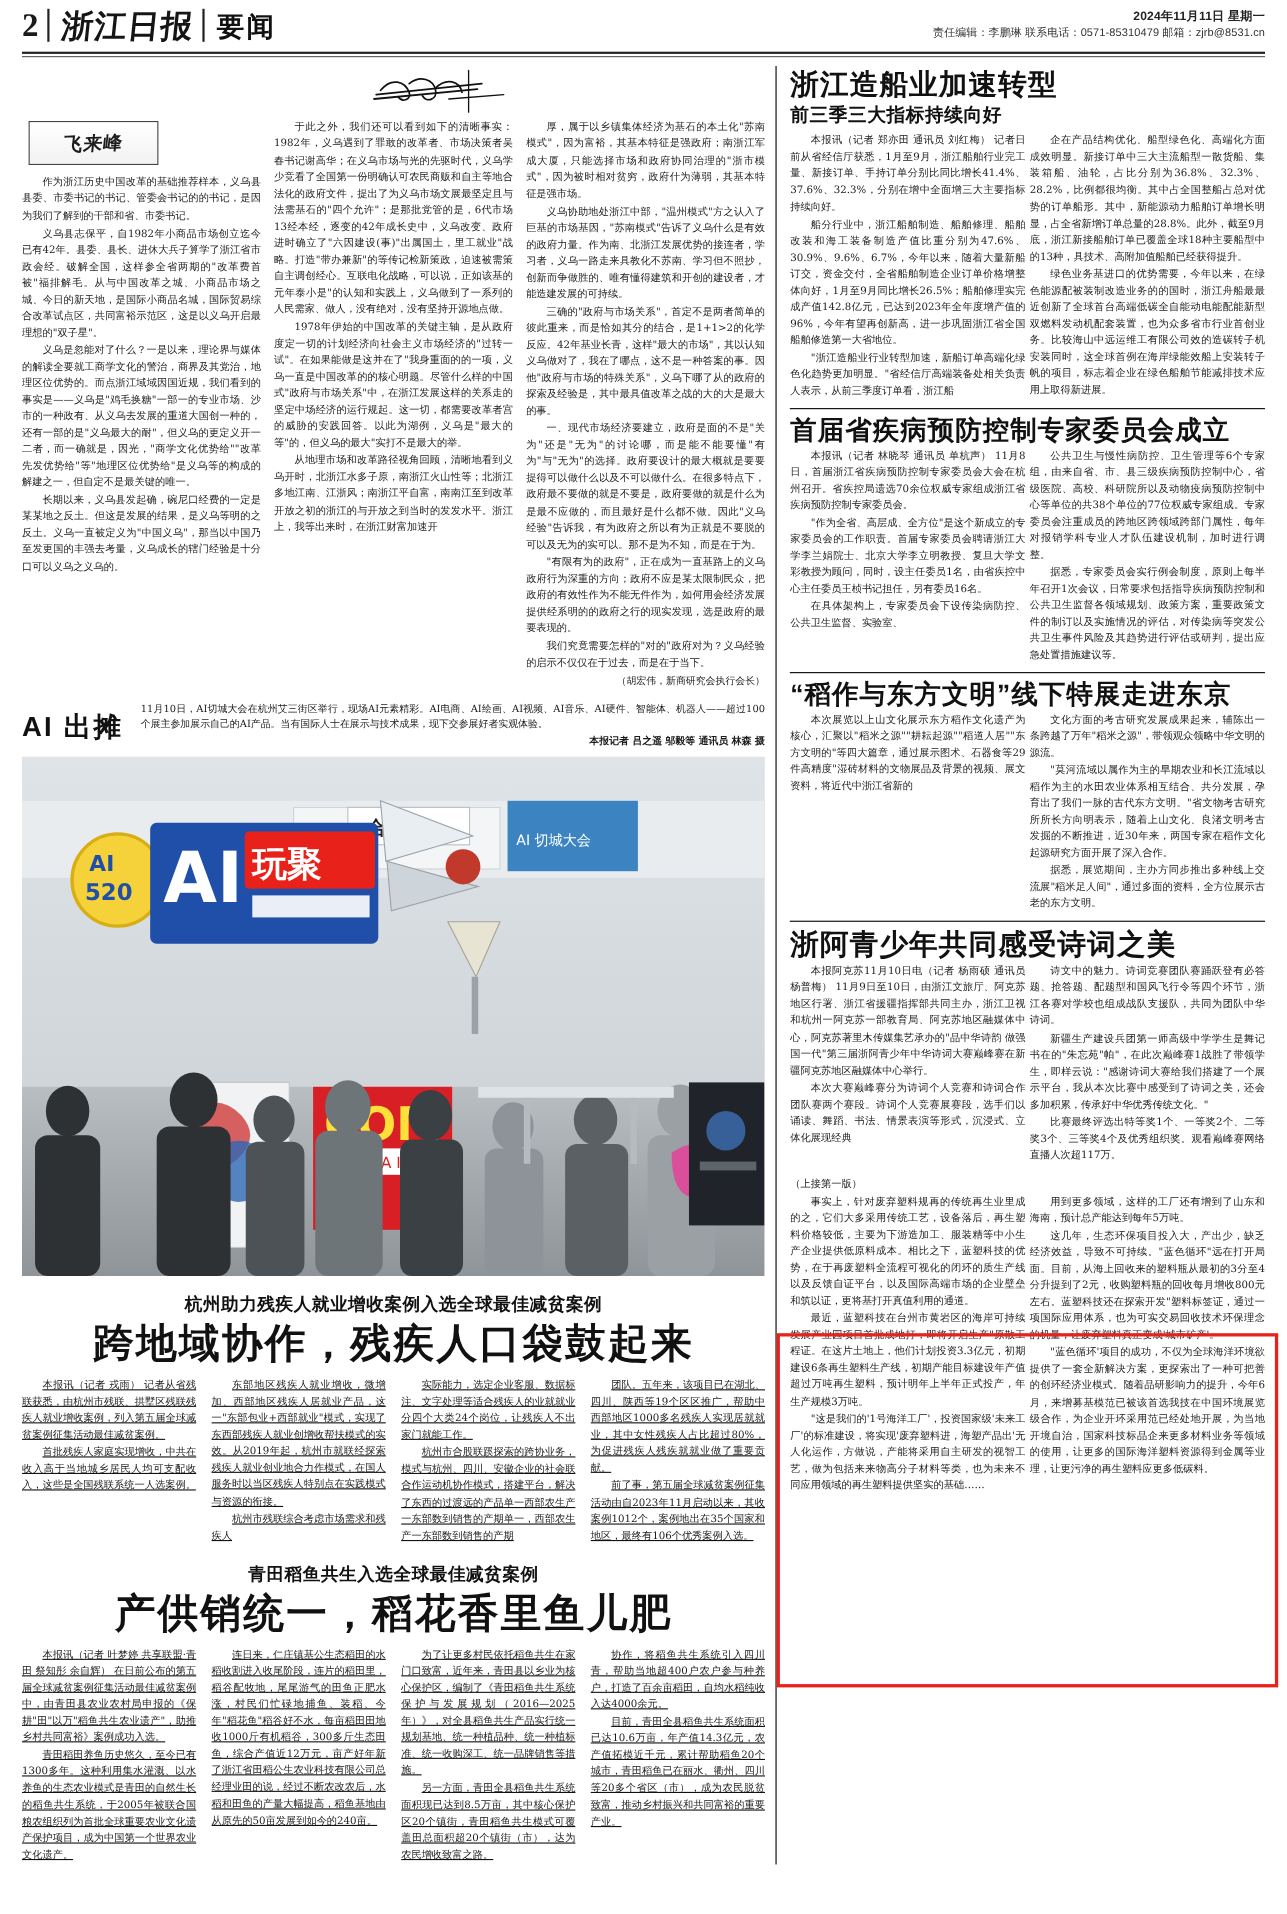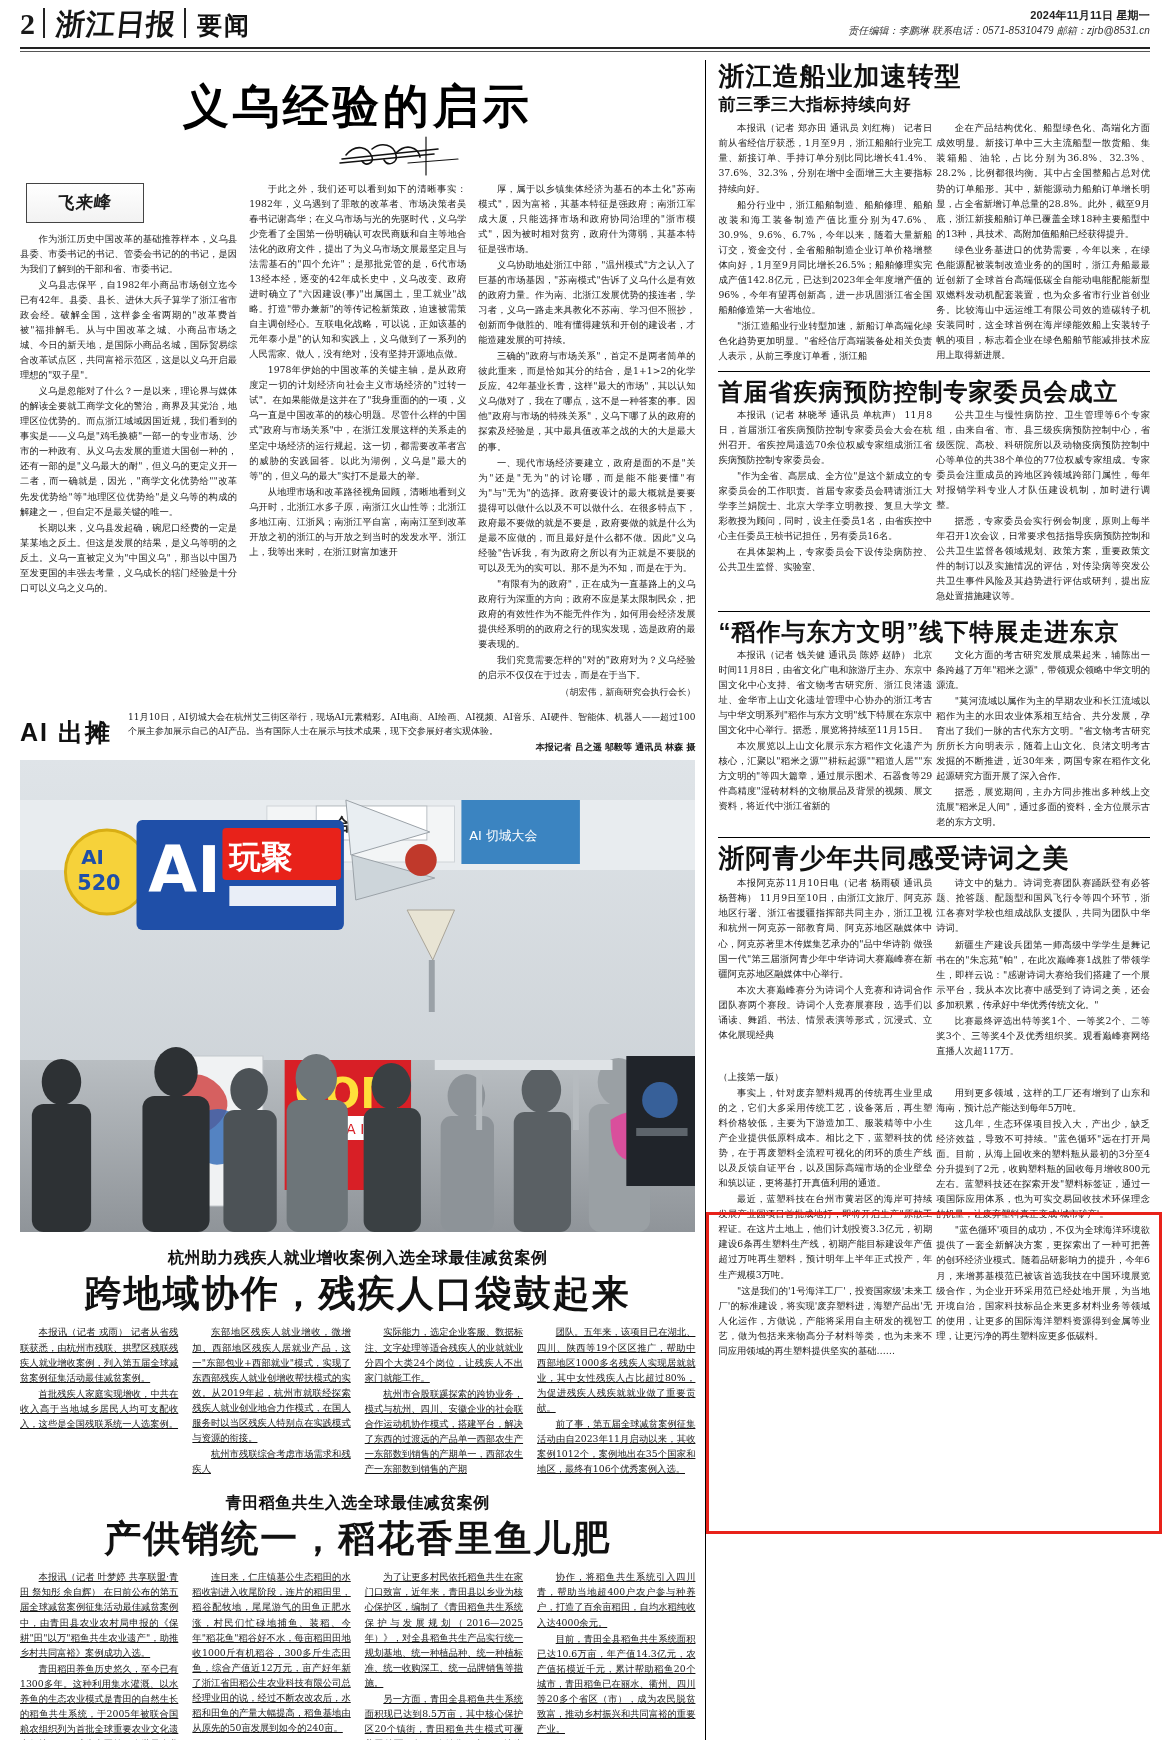--- a/index.html
+++ b/index.html
@@ -24,21 +24,21 @@
   .paper-name { font-size:29px; font-weight:700; letter-spacing:1px;
                 font-family:"DejaVu Serif",serif; color:#151515;
                 transform:skewX(-6deg); line-height:1; padding-bottom:1px; }
   .section-name { font-size:25px; font-weight:700; letter-spacing:2px;
                   font-family:"Liberation Sans",sans-serif; color:#111; line-height:1;
                   padding-bottom:2px; }
   .mast-right { text-align:right; line-height:1.45; padding-bottom:2px; }
   .mast-date { font-size:11px; font-weight:700; color:#222;
                font-family:"Liberation Sans",sans-serif; letter-spacing:.2px;}
   .mast-credits { font-size:10px; color:#333;
-                  font-family:"Liberation Sans",sans-serif; letter-spacing:.1px;font-style:italic;}
+                  font-family:"Liberation Sans",sans-serif; letter-spacing:.1px;}
 
   .mast-rule-bottom { height:2px; background:#222; margin:3px 6px 0 6px; }
   .mast-rule-thin { height:1px; background:#555; margin:2px 6px 0 6px; }
 
   
   .body-grid { display:flex; gap:0; margin-top:8px; }
   .col-left { width:700px; padding:0 10px 0 6px; }
   .col-right { width:456px; padding:0 6px 0 12px;
                border-left:1px solid #000; }
 
@@ -121,21 +121,20 @@
       <div class="mast-credits">责任编辑：李鹏琳 联系电话：0571-85310479 邮箱：zjrb@8531.cn</div>
     </div>
   </div>
   <div class="mast-rule-bottom"></div>
   <div class="mast-rule-thin"></div>
 
   <div class="body-grid">
 
     <div class="col-left">
 
-      <div class="lead-title">义乌经验的启示</div>
       <div class="signature">
         <svg width="150" height="44" viewBox="0 0 150 44" aria-hidden="true">
           <g fill="none" stroke="#111" stroke-width="1.6" stroke-linecap="round">
             <path d="M8 22 C18 10, 30 14, 34 24 C36 30, 28 34, 24 28"></path>
             <path d="M34 16 C44 8, 56 12, 58 22 C60 30, 50 34, 46 27"></path>
             <path d="M58 20 C68 10, 80 14, 82 24"></path>
             <path d="M4 26 L100 16"></path>
             <path d="M2 30 L96 21"></path>
             <path d="M88 4 L88 42" stroke-width="1.2"></path>
             <path d="M70 30 L120 26" stroke-width="1.2"></path>
@@ -356,21 +355,20 @@
             <p>据悉，专家委员会实行例会制度，原则上每半年召开1次会议，日常要求包括指导疾病预防控制和公共卫生监督各领域规划、政策方案，重要政策文件的制订以及实施情况的评估，对传染病等突发公共卫生事件风险及其趋势进行评估或研判，提出应急处置措施建议等。</p>
           </div>
         </div>
       </div>
       <div class="r-rule"></div>
 
       <div>
         <div class="r-head sm">“稻作与东方文明”线下特展走进东京</div>
         <div class="r-two">
           <div class="txt">
-            <p>本报讯（记者 钱关健 通讯员 陈婷 赵静） 北京时间11月8日，由省文化广电和旅游厅主办、东京中国文化中心支持、省文物考古研究所、浙江良渚遗址、金华市上山文化遗址管理中心协办的浙江考古与中华文明系列"稻作与东方文明"线下特展在东京中国文化中心举行。据悉，展览将持续至11月15日。</p>
             <p>本次展览以上山文化展示东方稻作文化遗产为核心，汇聚以"稻米之源""耕耘起源""稻道人居""东方文明的"等四大篇章，通过展示图术、石器食等29件高精度"湿砖材料的文物展品及背景的视频、展文资料，将近代中浙江省新的</p>
           </div>
           <div class="txt">
             <p>文化方面的考古研究发展成果起来，辅陈出一条跨越了万年"稻米之源"，带领观众领略中华文明的源流。</p>
             <p>"莫河流域以属作为主的早期农业和长江流域以稻作为主的水田农业体系相互结合、共分发展，孕育出了我们一脉的古代东方文明。"省文物考古研究所所长方向明表示，随着上山文化、良渚文明考古发掘的不断推进，近30年来，两国专家在稻作文化起源研究方面开展了深入合作。</p>
             <p>据悉，展览期间，主办方同步推出多种线上交流展"稻米足人间"，通过多面的资料，全方位展示古老的东方文明。</p>
           </div>
         </div>
       </div>
       <div class="r-rule"></div>

